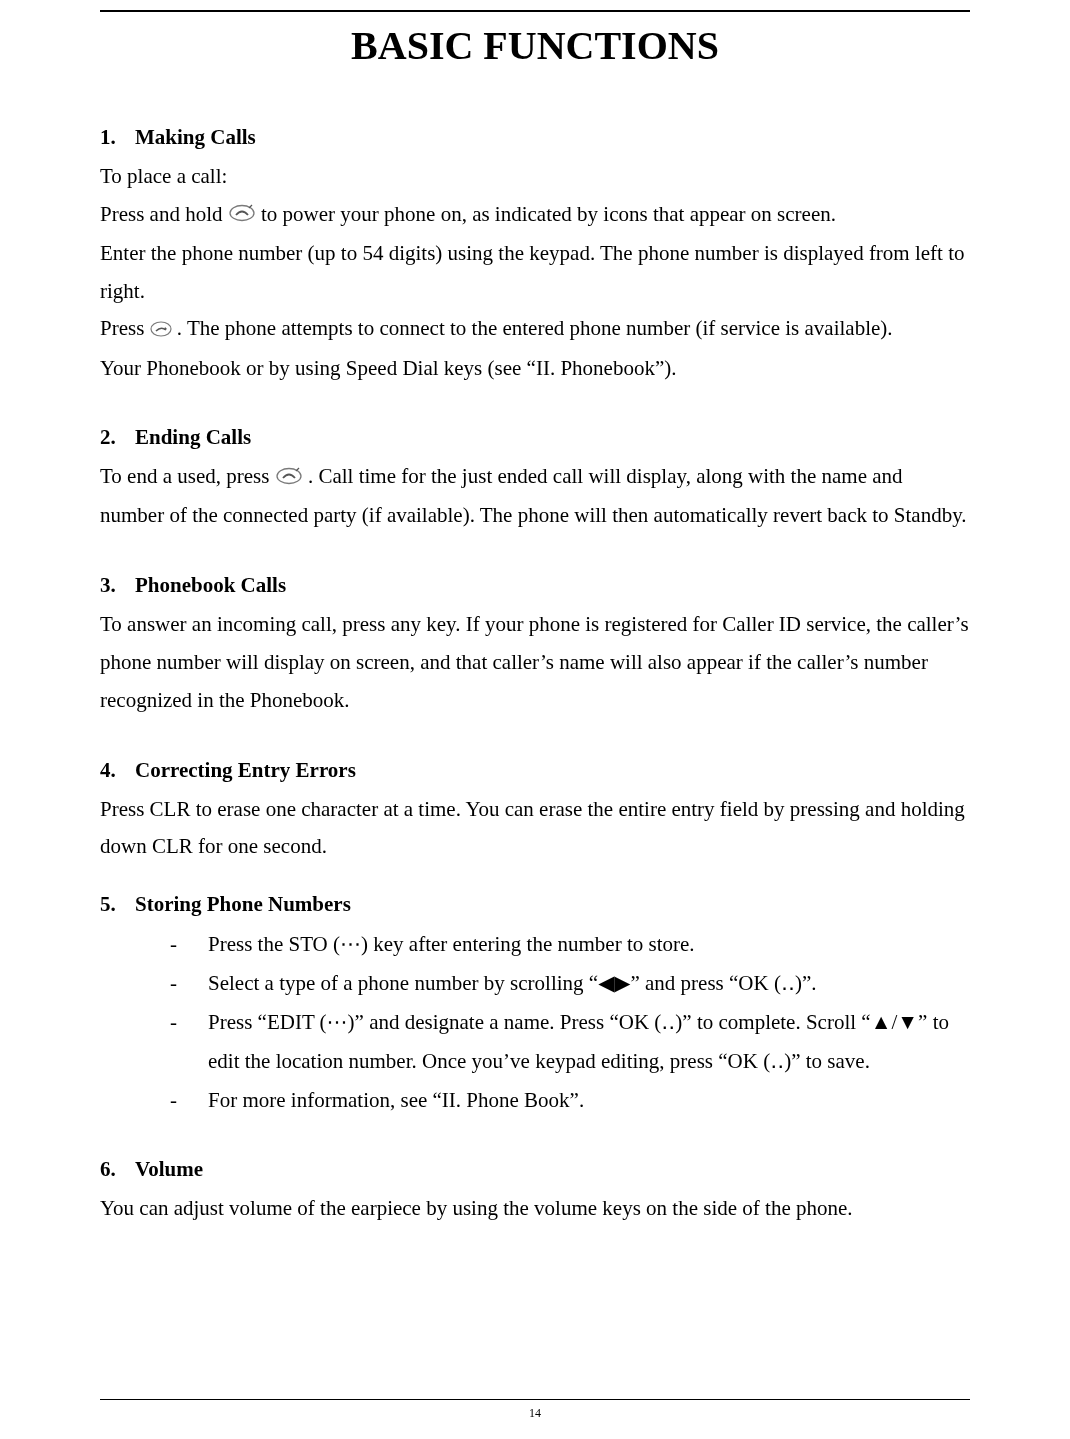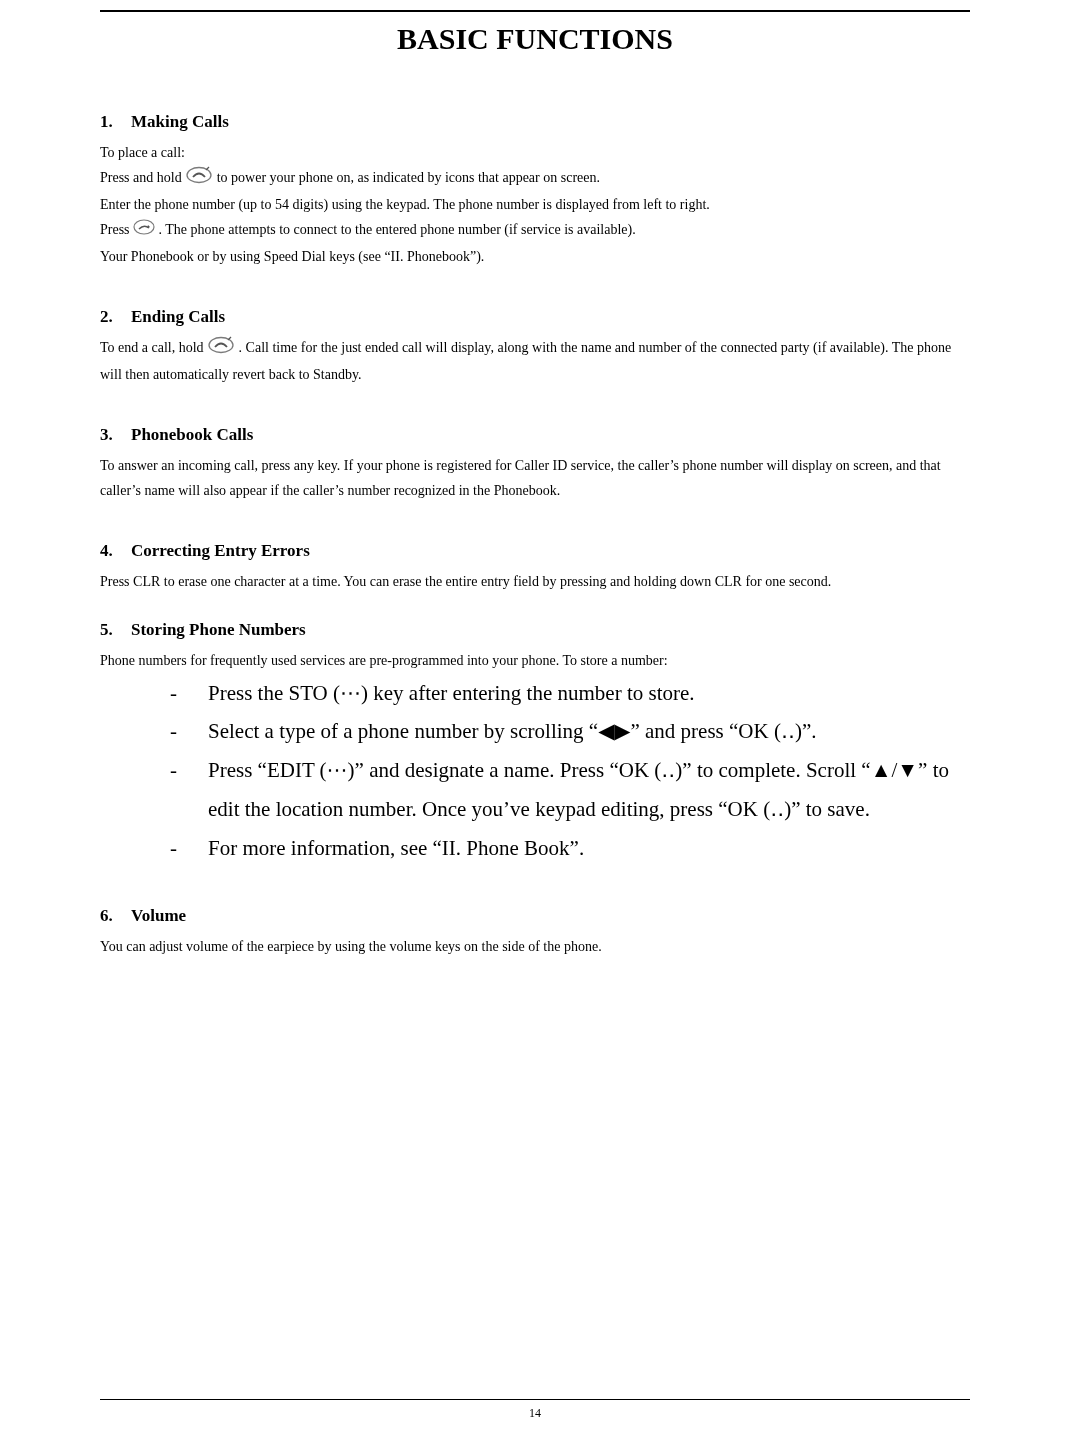--- a/index.html
+++ b/index.html
@@ -13,35 +13,35 @@
     }
     .page {
       padding: 0 100px 0 100px;
     }
     .top-rule {
       border-top: 2px solid #000;
       margin: 10px 0 5px 0;
     }
     .title {
       text-align: center;
-      font-size: 30px;
+      font-size: 40px;
       font-weight: bold;
       margin-top: 10px;
       margin-bottom: 56px;
     }
     .section-heading {
-      font-size: 17px;
+      font-size: 21px;
       font-weight: bold;
       margin-top: 26px;
       margin-bottom: 8px;
     }
     .section-heading .num { display: inline-block; }
     .section-heading .label { display: inline-block; margin-left: 14px; }
     .body-text {
-      font-size: 14px;
+      font-size: 21px;
       line-height: 1.8;
     }
     .list {
       margin-left: 70px;
     }
     .list-item {
       font-size: 21px;
       line-height: 1.85;
       display: flex;
     }
@@ -108,21 +108,21 @@
     </span>
     <span>. The phone attempts to connect to the entered phone number (if service is available).</span>
   </p>
   <p class="body-text">Your Phonebook or by using Speed Dial keys (see “II. Phonebook”).</p>
 
   <div class="section-heading" style="margin-top:38px;">
     <span class="num">2.</span>
     <span class="label">Ending Calls</span>
   </div>
   <p class="body-text">
-    <span>To end a call, hold  </span>
+    <span>To end a used, press  </span>
     <span class="icon-power">
       <svg width="28" height="18" viewBox="0 0 28 18">
         <ellipse cx="14" cy="9" rx="12" ry="7.5" fill="none" stroke="#7a7a7a" stroke-width="1.3"></ellipse>
         <path d="M 8 11 Q 14 4 20 11" fill="none" stroke="#555" stroke-width="1.8"></path>
         <line x1="21" y1="4" x2="24" y2="1" stroke="#555" stroke-width="1.3"></line>
       </svg>
     </span>
     <span> . Call time for the just ended call will display, along with the name and number of the connected party (if available).    The phone will then automatically revert back to Standby.</span>
   </p>
 
@@ -135,21 +135,20 @@
   <div class="section-heading" style="margin-top:38px;">
     <span class="num">4.</span>
     <span class="label">Correcting Entry Errors</span>
   </div>
   <p class="body-text">Press CLR to erase one character at a time. You can erase the entire entry field by pressing and holding down CLR for one second.</p>
 
   <div class="section-heading" style="margin-top:26px;">
     <span class="num">5.</span>
     <span class="label">Storing Phone Numbers</span>
   </div>
-  <p class="body-text">Phone numbers for frequently used services are pre-programmed into your phone. To store a number:</p>
   <div class="list">
     <div class="list-item">
       <span class="dash">-</span>
       <span class="content">Press the STO (⋯) key after entering the number to store.</span>
     </div>
     <div class="list-item">
       <span class="dash">-</span>
       <span class="content">Select a type of a phone number by scrolling “◀▶” and press “OK (‥)”.</span>
     </div>
     <div class="list-item">

